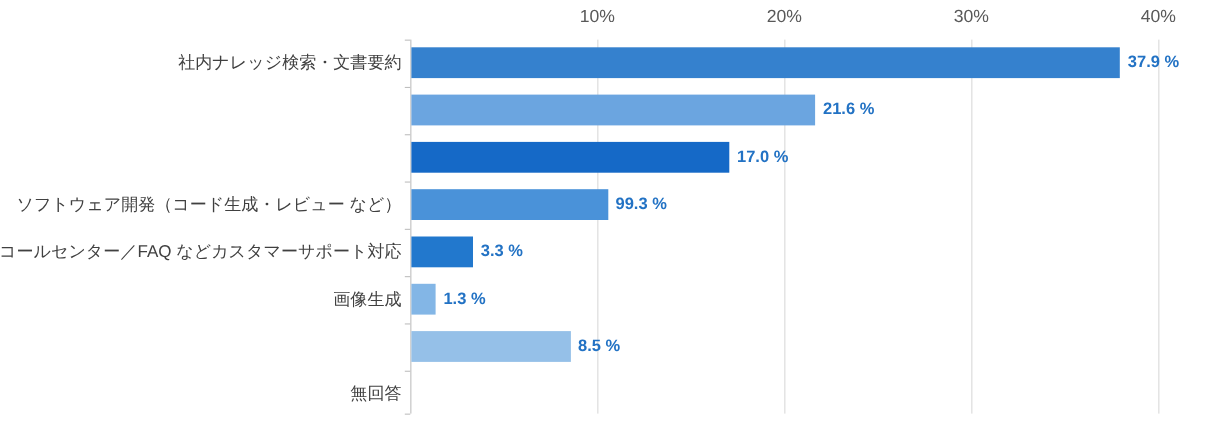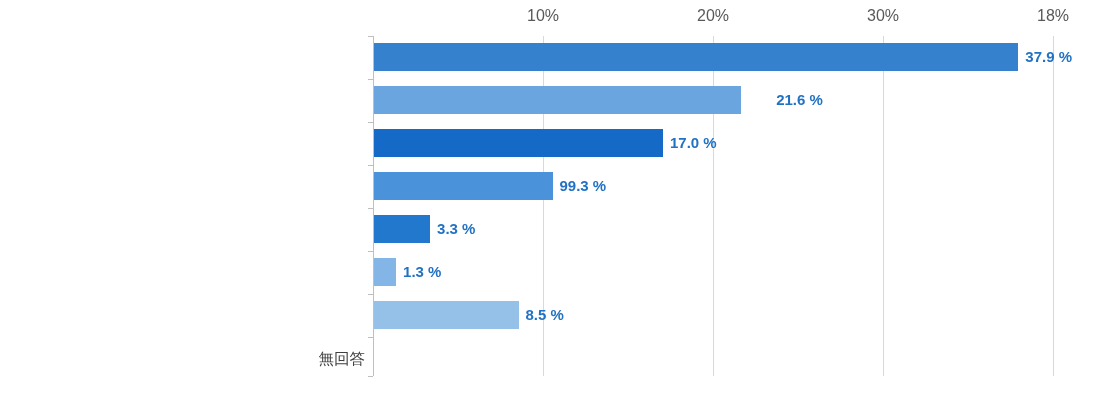--- a/index.html
+++ b/index.html
@@ -90,51 +90,55 @@
 
   <div id="axis-layer">
       <div class="axis-line" style="left: 373px; top: 36px; height: 340px;"></div>
       <div class="gridline" style="left: 543px; top: 36px; height: 340px;"></div>
       <div class="xtick-label" style="left: 543px; color: rgb(89, 89, 89);">10%</div>
       <div class="gridline" style="left: 713px; top: 36px; height: 340px;"></div>
       <div class="xtick-label" style="left: 713px; color: rgb(89, 89, 89);">20%</div>
       <div class="gridline" style="left: 883px; top: 36px; height: 340px;"></div>
       <div class="xtick-label" style="left: 883px; color: rgb(89, 89, 89);">30%</div>
       <div class="gridline" style="left: 1053px; top: 36px; height: 340px;"></div>
-      <div class="xtick-label" style="left: 1053px; color: rgb(89, 89, 89);">18%</div>
+      <div class="xtick-label" style="left: 1053px; color: rgb(89, 89, 89);">40%</div>
       <div class="tickmark" style="left: 368px; top: 376px;"></div>
     </div>
 
   <div id="plot-layer">
       <div class="row" style="top: 36px; width: 1097px;">
+        <div class="cat-label" style="right: 732px; color: rgb(64, 64, 64);">社内ナレッジ検索・文書要約</div>
         <div class="tickmark" style="left: 368px; top: 0px;"></div>
         <div class="bar" style="left: 374px; width: 644.3px; background: rgb(53, 129, 206);"></div>
         <div class="bar-value" style="left: 1025.3px; color: rgb(34, 114, 196);">37.9 %</div>
       </div>
       <div class="row" style="top: 79px; width: 1097px;">
         <div class="tickmark" style="left: 368px; top: 0px;"></div>
         <div class="bar" style="left: 374px; width: 367.2px; background: rgb(107, 165, 224);"></div>
-        <div class="bar-value" style="left: 748.2px; color: rgb(34, 114, 196); margin-left: 28px;">21.6 %</div>
+        <div class="bar-value" style="left: 748.2px; color: rgb(34, 114, 196);">21.6 %</div>
       </div>
       <div class="row" style="top: 122px; width: 1097px;">
         <div class="tickmark" style="left: 368px; top: 0px;"></div>
         <div class="bar" style="left: 374px; width: 289px; background: rgb(21, 105, 199);"></div>
         <div class="bar-value" style="left: 670px; color: rgb(34, 114, 196);">17.0 %</div>
       </div>
       <div class="row" style="top: 165px; width: 1097px;">
+        <div class="cat-label" style="right: 732px; color: rgb(64, 64, 64);">ソフトウェア開発（コード生成・レビュー など）</div>
         <div class="tickmark" style="left: 368px; top: 0px;"></div>
         <div class="bar" style="left: 374px; width: 178.5px; background: rgb(74, 146, 217);"></div>
         <div class="bar-value" style="left: 559.5px; color: rgb(34, 114, 196);">99.3 %</div>
       </div>
       <div class="row" style="top: 208px; width: 1097px;">
+        <div class="cat-label" style="right: 732px; color: rgb(64, 64, 64);">コールセンター／FAQ などカスタマーサポート対応</div>
         <div class="tickmark" style="left: 368px; top: 0px;"></div>
         <div class="bar" style="left: 374px; width: 56.1px; background: rgb(34, 120, 205);"></div>
         <div class="bar-value" style="left: 437.1px; color: rgb(34, 114, 196);">3.3 %</div>
       </div>
       <div class="row" style="top: 251px; width: 1097px;">
+        <div class="cat-label" style="right: 732px; color: rgb(64, 64, 64);">画像生成</div>
         <div class="tickmark" style="left: 368px; top: 0px;"></div>
         <div class="bar" style="left: 374px; width: 22.1px; background: rgb(131, 182, 230);"></div>
         <div class="bar-value" style="left: 403.1px; color: rgb(34, 114, 196);">1.3 %</div>
       </div>
       <div class="row" style="top: 294px; width: 1097px;">
         <div class="tickmark" style="left: 368px; top: 0px;"></div>
         <div class="bar" style="left: 374px; width: 144.5px; background: rgb(149, 192, 232);"></div>
         <div class="bar-value" style="left: 525.5px; color: rgb(34, 114, 196);">8.5 %</div>
       </div>
       <div class="row" style="top: 337px; width: 1097px;">

